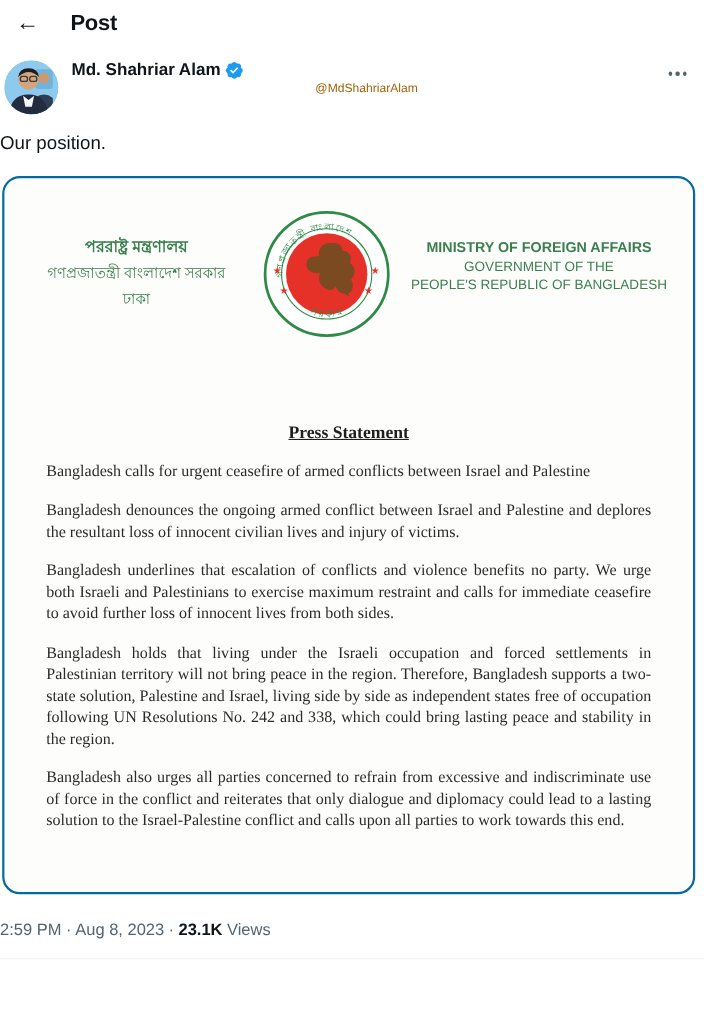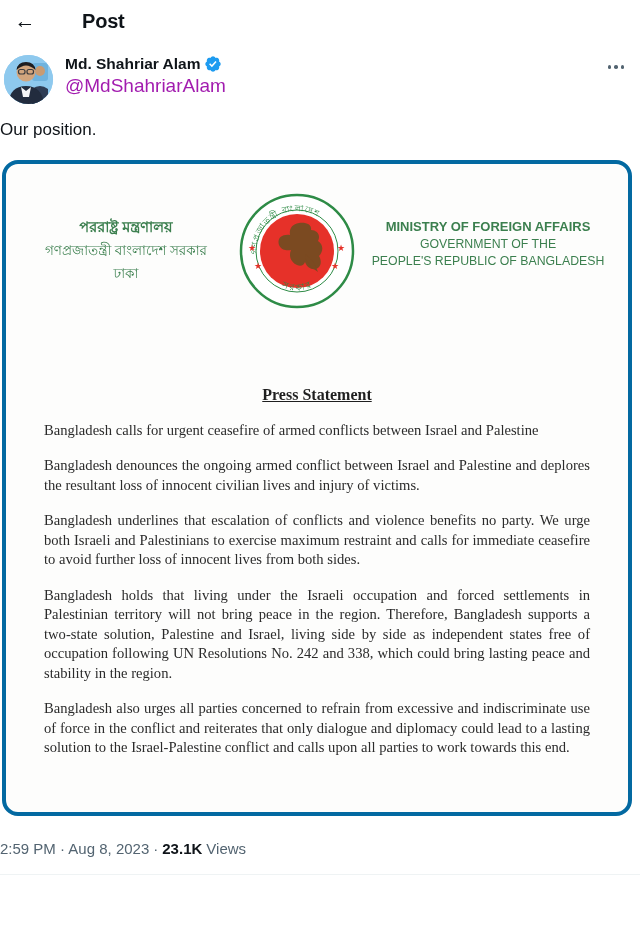--- a/index.html
+++ b/index.html
@@ -24,21 +24,21 @@
     width: 34px; height: 34px;
     display: flex; align-items: center; justify-content: center;
     border-radius: 50%;
     cursor: pointer;
     font-size: 21px;
     color: #0f1419;
   }
   .top-title {
     font-size: 20px;
     font-weight: 700;
-    margin-left: 40px;
+    margin-left: 22px;
     letter-spacing: -0.2px;
   }
 
   
   .tweet-header {
     display: flex;
     align-items: flex-start;
     margin-top: 13px;
     padding: 0 10px 0 4px;
   }
@@ -55,24 +55,25 @@
     display: flex; align-items: center;
     cursor: pointer;
   }
   .author-name {
     font-size: 15.5px;
     font-weight: 700;
     color: #0f1419;
   }
   .verified { margin-left: 3px; display: inline-flex; }
   .author-handle {
-    font-size: 19px;
-    color: #a21caf;
+    font-size: 11px;
+    color: #a16207;
     margin-top: 2px;
     cursor: pointer;
+    text-align: center;
   }
   .more-btn {
     display: flex; gap: 3px; align-items: center;
     padding: 10px 6px;
     cursor: pointer;
   }
   .more-btn i {
     width: 3.5px; height: 3.5px;
     background: #536471;
     border-radius: 50%;
@@ -83,21 +84,21 @@
   .tweet-text {
     font-size: 17px;
     line-height: 23px;
     margin-top: 14px;
     color: #0f1419;
   }
 
   
   .media-card {
     margin: 19px 8px 0 2px;
-    border: 4px solid #0369a1;
+    border: 2px solid #0369a1;
     border-radius: 16px;
     background: #fdfdfc;
     overflow: hidden;
     cursor: pointer;
   }
   .letterhead {
     display: flex;
     justify-content: space-between;
     align-items: flex-start;
     padding: 28px 14px 0 14px;

